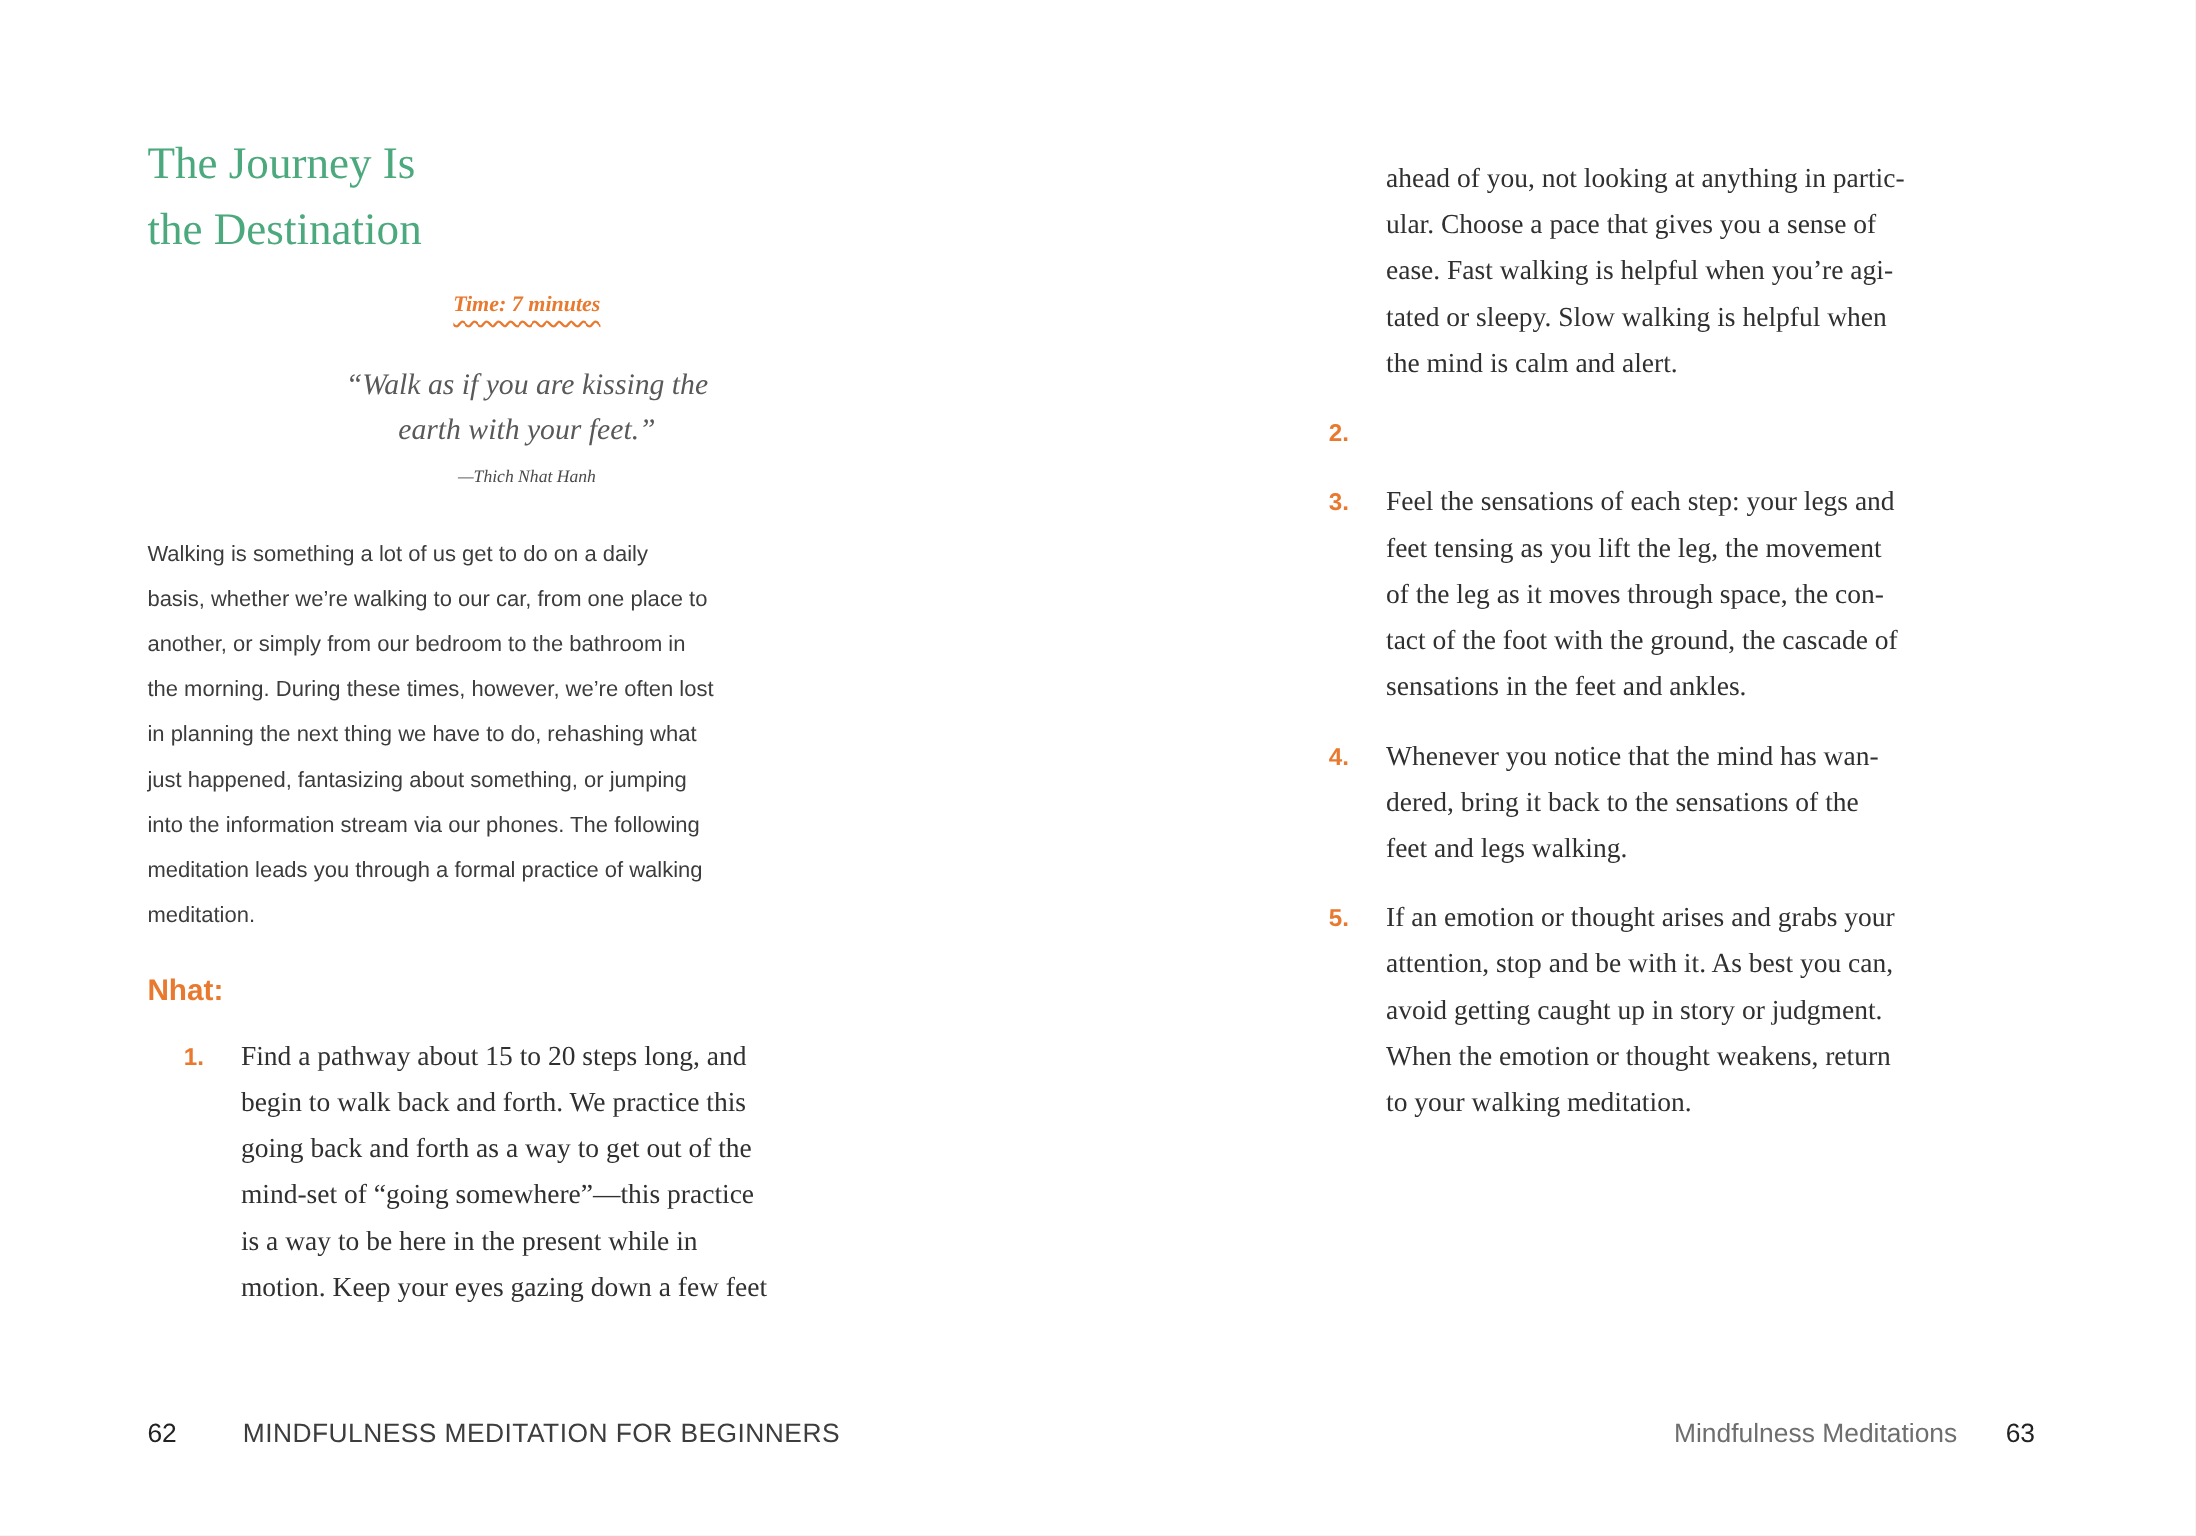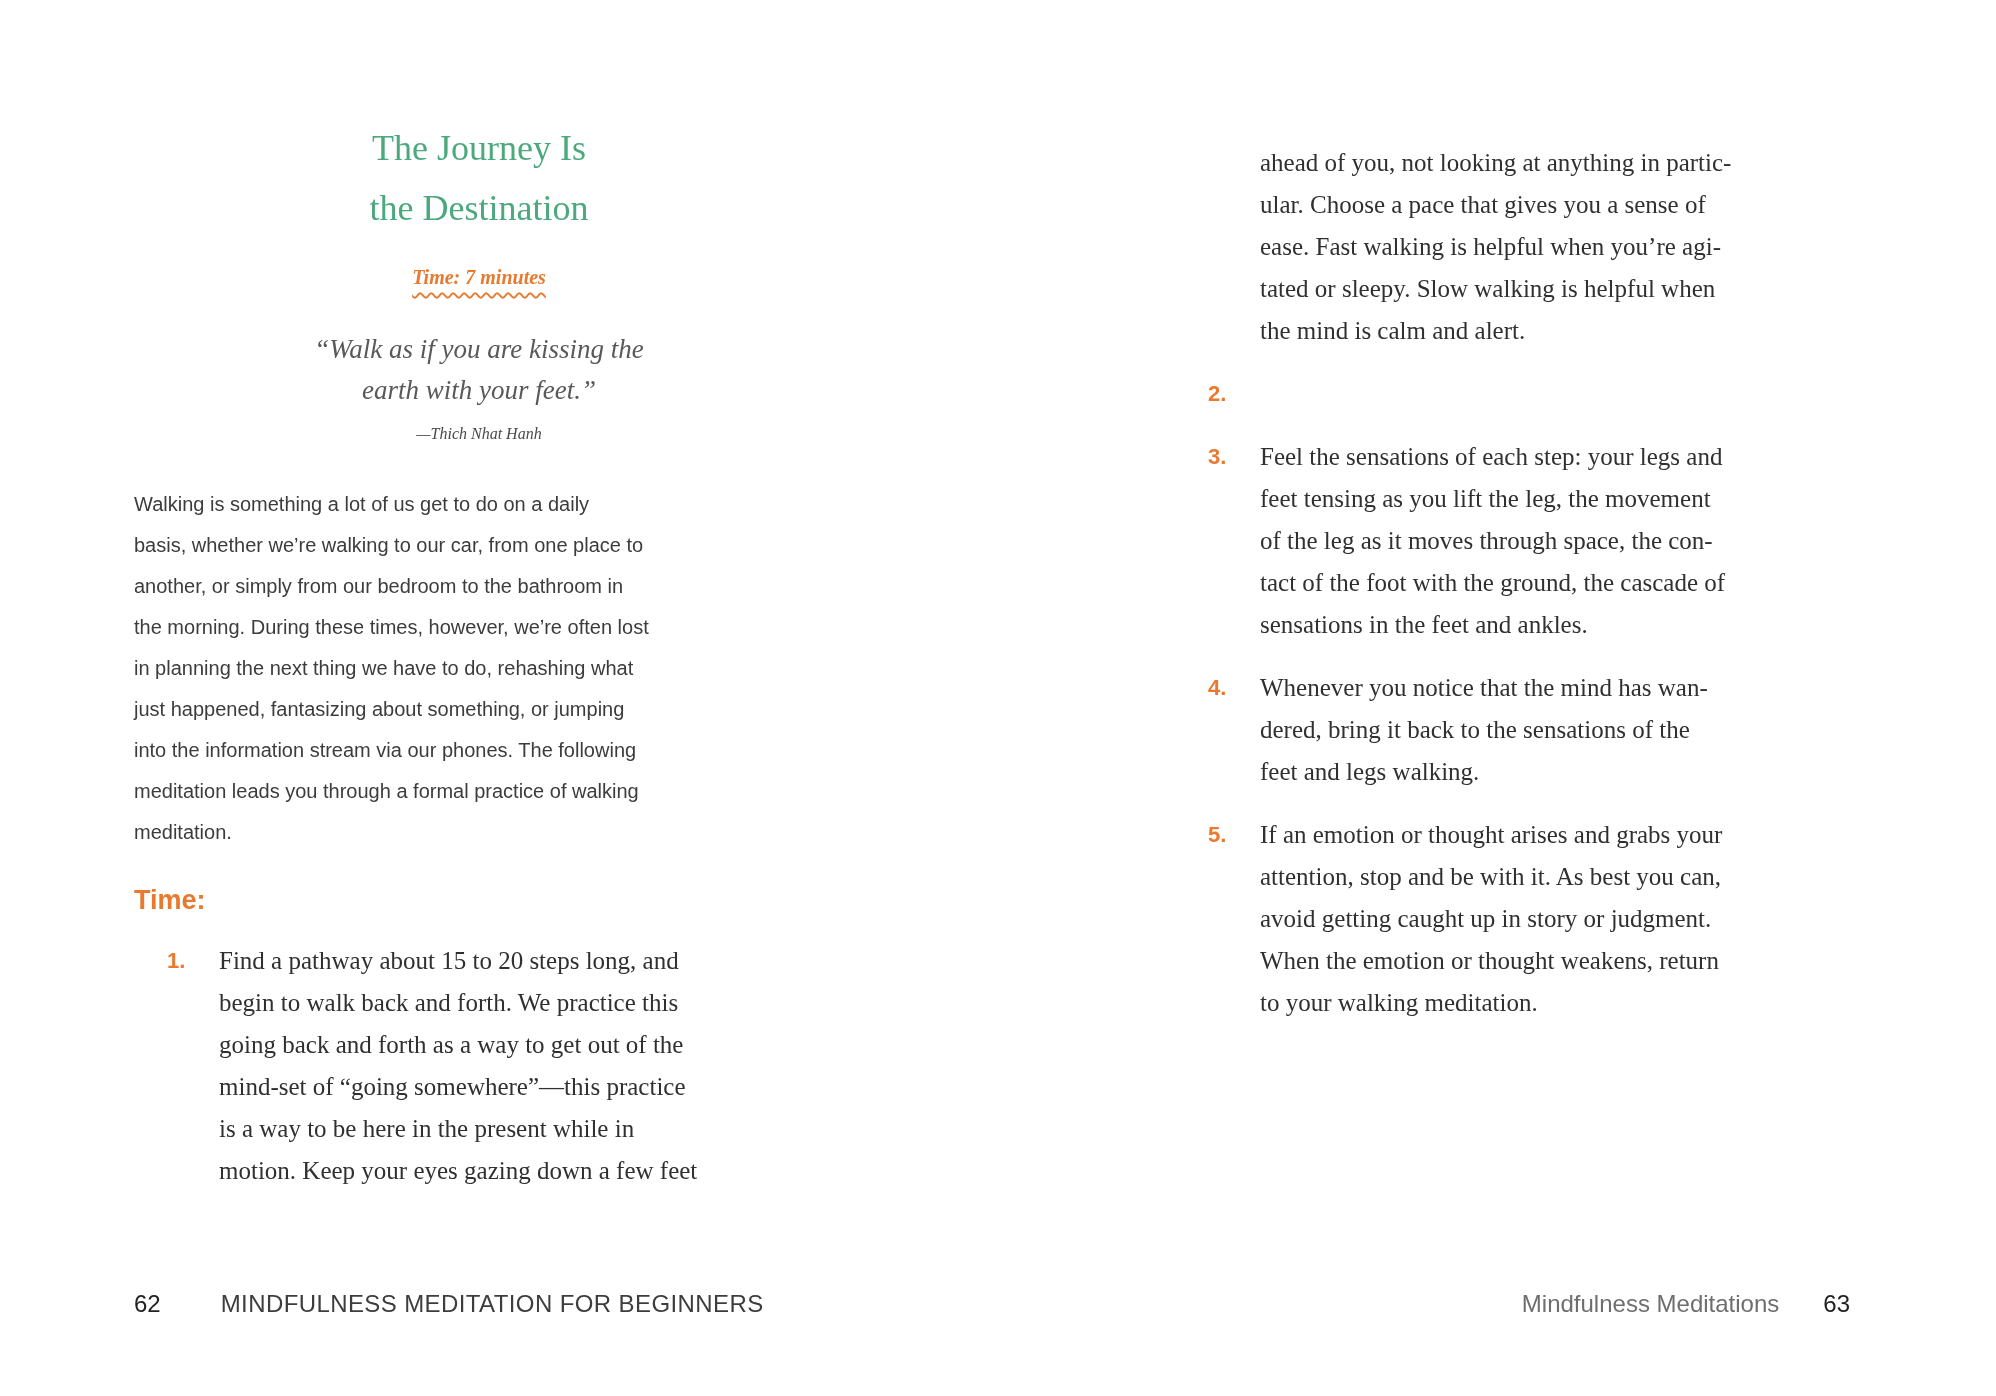--- a/index.html
+++ b/index.html
@@ -26,24 +26,23 @@
   
   .left-col {
     position: absolute;
     left: 134px;
     top: 118px;
     width: 690px;
   }
   .page-title {
     font-family: "Liberation Serif", serif;
     font-weight: 500;
-    font-size: 36px;
+    font-size: 41px;
     line-height: 60px;
     color: var(--title-green, #4CA87D);
-    text-align: center;
   }
   .time-label-wrap {
     text-align: center;
     margin-top: 28px;
   }
   .time-label {
     display: inline-block;
     font-family: "Liberation Serif", serif;
     font-style: italic;
     font-weight: 700;
@@ -176,21 +175,21 @@
     <p class="intro pre">Walking is something a lot of us get to do on a daily
 basis, whether we’re walking to our car, from one place to
 another, or simply from our bedroom to the bathroom in
 the morning. During these times, however, we’re often lost
 in planning the next thing we have to do, rehashing what
 just happened, fantasizing about something, or jumping
 into the information stream via our phones. The following
 meditation leads you through a formal practice of walking
 meditation.</p>
 
-    <div class="steps-heading">Time:</div>
+    <div class="steps-heading">Nhat:</div>
 
     <div class="step-row">
       <span class="step-number">1.</span>
       <span class="step-text pre">Find a pathway about 15 to 20 steps long, and
 begin to walk back and forth. We practice this
 going back and forth as a way to get out of the
 mind-set of “going somewhere”—this practice
 is a way to be here in the present while in
 motion. Keep your eyes gazing down a few feet</span>
     </div>

